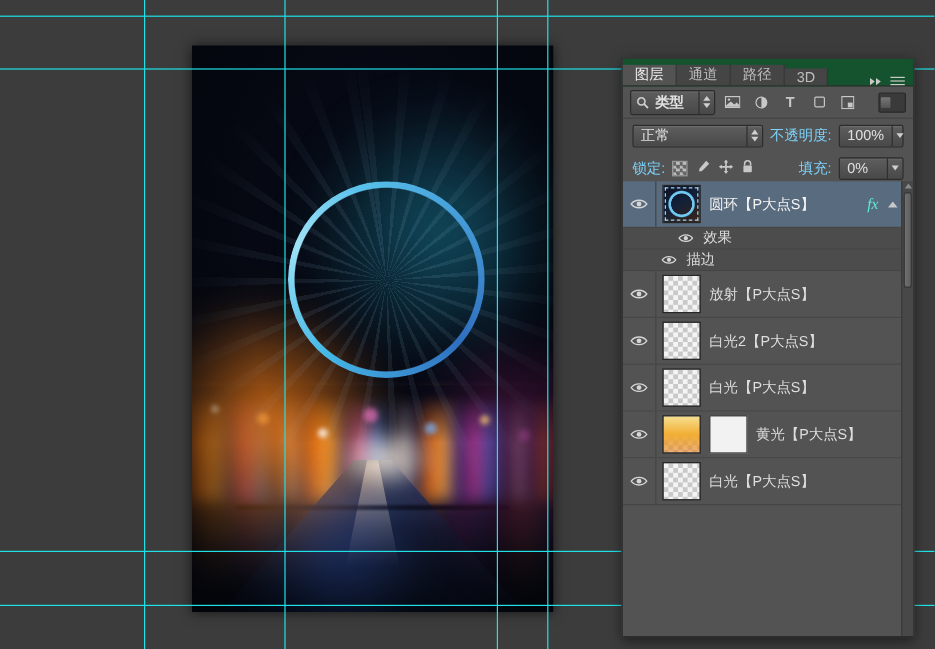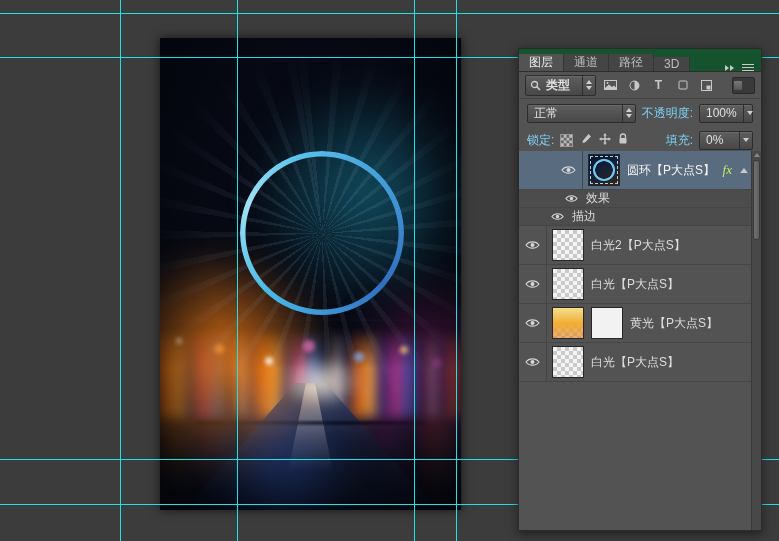--- a/index.html
+++ b/index.html
@@ -87,41 +87,41 @@
   .arrow-cell{display:flex;align-items:center;justify-content:center;padding:0 3px;border-left:1px solid #2f2f2f;align-self:stretch;}
 
   .lock-row{display:flex;align-items:center;height:26px;padding:0 8px;gap:6px;border-bottom:1px solid #3a3a3a;}
   .lock-icons{display:flex;align-items:center;gap:7px;}
   .ic-checker{width:11px;height:11px;border:1px solid #999;
     background:conic-gradient(#bbb 25%,#666 0 50%,#bbb 0 75%,#666 0) 0 0/5.5px 5.5px;}
   .lock-row .spacer{flex:1;}
 
   .layers-list{position:absolute;left:0;right:10px;top:102px;bottom:0;overflow:hidden;}
   .layer-row{display:flex;align-items:center;height:38px;border-bottom:1px solid #464646;background:#535353;}
-  .layer-row.selected{background:#596b7e;padding-left:36px;}
+  .layer-row.selected{background:#596b7e;}
   .layer-row.selected .layer-name{color:#f4f4f4;}
   .eye-cell{width:27px;align-self:stretch;display:flex;align-items:center;justify-content:center;border-right:1px solid #454545;flex:none;}
   .thumb{width:32px;height:32px;border:1px solid #272727;flex:none;margin-left:5px;box-sizing:border-box;}
   .t-checker{background:conic-gradient(#c9c9c9 25%,#f4f4f4 0 50%,#c9c9c9 0 75%,#f4f4f4 0) 0 0/8px 8px;}
   .t-ring{background:radial-gradient(circle at 50% 50%,rgba(10,18,40,0) 0 8.5px,#6ec8f0 9px 10.5px,rgba(10,18,40,0) 11.5px),
           linear-gradient(150deg,#0b1228 0%,#122038 45%,#3a2418 100%);
           outline:1px dashed #a8d4ea;outline-offset:-3px;}
   .t-image{background:linear-gradient(115deg,#c85a12 0%,#e8922a 18%,#4a2a30 38%,#2a3a88 52%,#b83a8a 68%,#1a2250 85%,#0c1126 100%);}
   .t-yellow{background:linear-gradient(180deg,#f6df8f 0%,#f2ae34 50%,rgba(228,118,18,.55) 100%),
             conic-gradient(#c9c9c9 25%,#f4f4f4 0 50%,#c9c9c9 0 75%,#f4f4f4 0) 0 0/8px 8px;}
   .t-blue{background:linear-gradient(180deg,#93a2e8 0%,#4a5ad0 45%,rgba(18,24,80,.8) 100%),
           conic-gradient(#c9c9c9 25%,#f4f4f4 0 50%,#c9c9c9 0 75%,#f4f4f4 0) 0 0/8px 8px;}
   .mask{margin-left:7px;}
   .link{display:flex;align-items:center;margin:0 1px 0 2px;flex:none;}
   .link + .mask{margin-left:1px;}
   .m-white{background:#f2f2f2;}
   .m-top-white{background:linear-gradient(180deg,#f5f5f5 0 30%,#111 30%);}
   .layer-name{margin-left:7px;color:#dedede;white-space:nowrap;overflow:hidden;}
   .fx-wrap{margin-left:auto;display:flex;align-items:center;gap:8px;padding-right:3px;}
-  .fx{font-family:"Liberation Serif","DejaVu Serif",serif;font-size:13px;color:#bef264;}
+  .fx{font-family:"Liberation Serif","DejaVu Serif",serif;font-size:13px;color:#5eead4;}
   .fx-caret{width:0;height:0;border-bottom:5px solid #c8c8c8;border-left:4px solid transparent;border-right:4px solid transparent;}
   .sub-row{display:flex;align-items:center;height:17px;background:#4c4c4c;border-bottom:1px solid #454545;color:#dcdcdc;}
   .sub-row .sub-eye{display:flex;align-items:center;margin-right:8px;}
   .sub-row.indent-1{padding-left:46px;}
   .sub-row.indent-2{padding-left:32px;}
 
   .scrollbar{position:absolute;right:0;top:102px;bottom:0;width:10px;background:#484848;border-left:1px solid #3a3a3a;box-sizing:border-box;}
   .scroll-up{position:absolute;top:2px;left:2px;width:0;height:0;border-bottom:4px solid #8a8a8a;border-left:3px solid transparent;border-right:3px solid transparent;}
   .scroll-thumb{position:absolute;top:9px;left:1px;width:7px;height:80px;border-radius:3px;
     background:linear-gradient(90deg,#707070,#5e5e5e);border:1px solid #383838;box-sizing:border-box;}
@@ -307,20 +307,30 @@
           <span class="sub-name">描边</span>
         </div>
         <div class="layer-row">
           <span class="eye-cell">
             <svg width="15" height="10" viewBox="0 0 15 10">
               <path d="M1 5 C4 0.8 11 0.8 14 5 C11 9.2 4 9.2 1 5 Z" fill="none" stroke="#d6d6d6" stroke-width="1.1"></path>
               <circle cx="7.5" cy="5" r="2" fill="#d6d6d6"></circle>
             </svg>
           </span>
           <span class="thumb t-checker"></span>
+          <span class="layer-name">放射【P大点S】</span>
+        </div>
+        <div class="layer-row">
+          <span class="eye-cell">
+            <svg width="15" height="10" viewBox="0 0 15 10">
+              <path d="M1 5 C4 0.8 11 0.8 14 5 C11 9.2 4 9.2 1 5 Z" fill="none" stroke="#d6d6d6" stroke-width="1.1"></path>
+              <circle cx="7.5" cy="5" r="2" fill="#d6d6d6"></circle>
+            </svg>
+          </span>
+          <span class="thumb t-checker"></span>
           <span class="layer-name">白光2【P大点S】</span>
         </div>
         <div class="layer-row">
           <span class="eye-cell">
             <svg width="15" height="10" viewBox="0 0 15 10">
               <path d="M1 5 C4 0.8 11 0.8 14 5 C11 9.2 4 9.2 1 5 Z" fill="none" stroke="#d6d6d6" stroke-width="1.1"></path>
               <circle cx="7.5" cy="5" r="2" fill="#d6d6d6"></circle>
             </svg>
           </span>
           <span class="thumb t-checker"></span>

